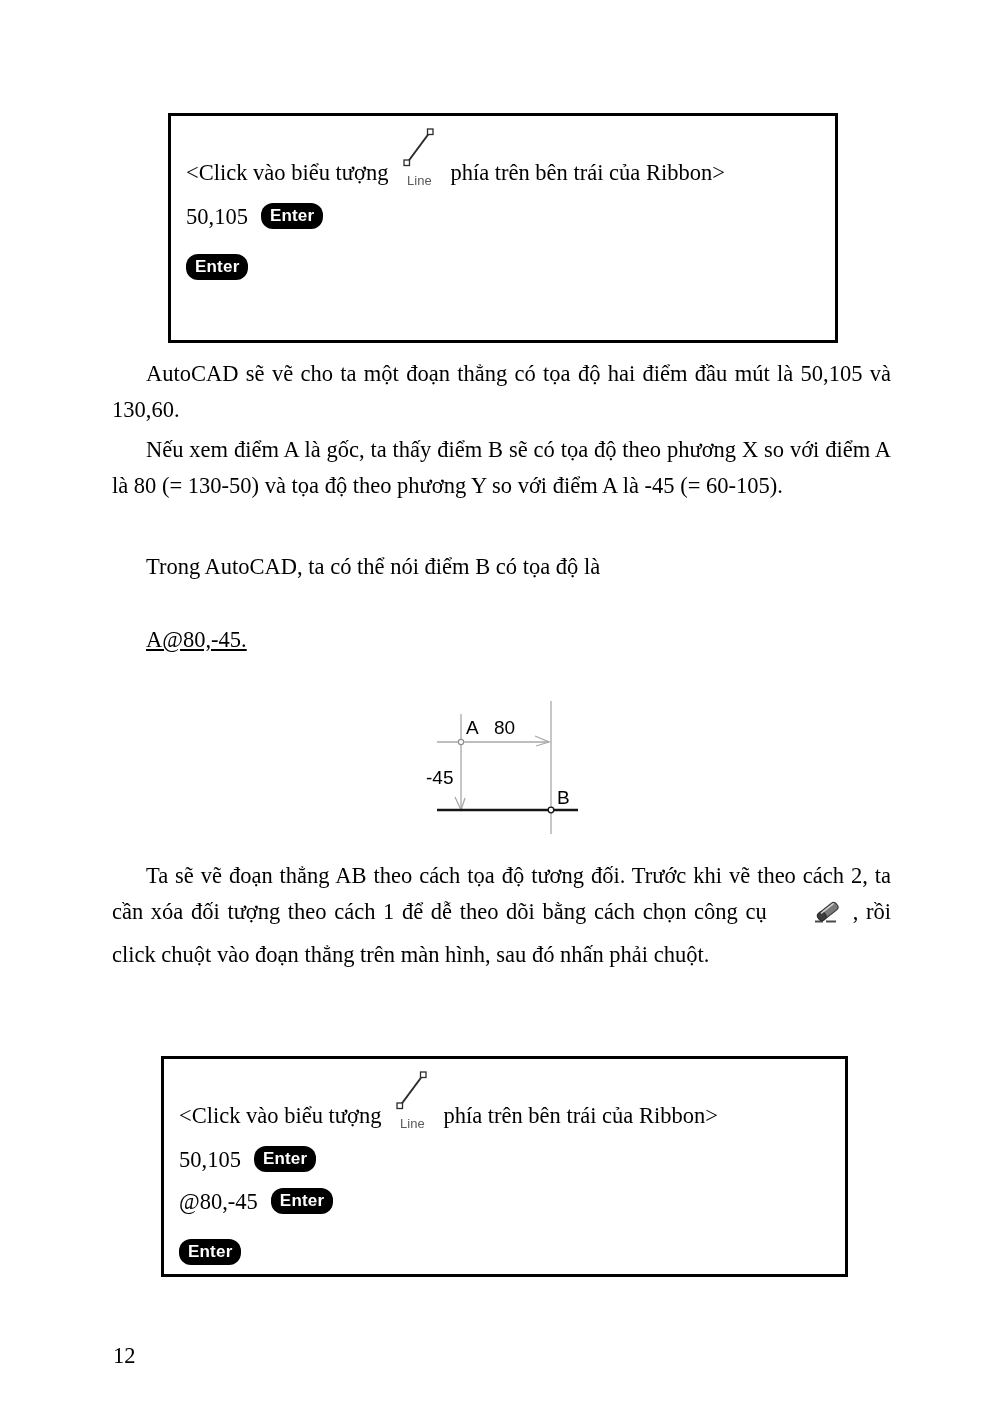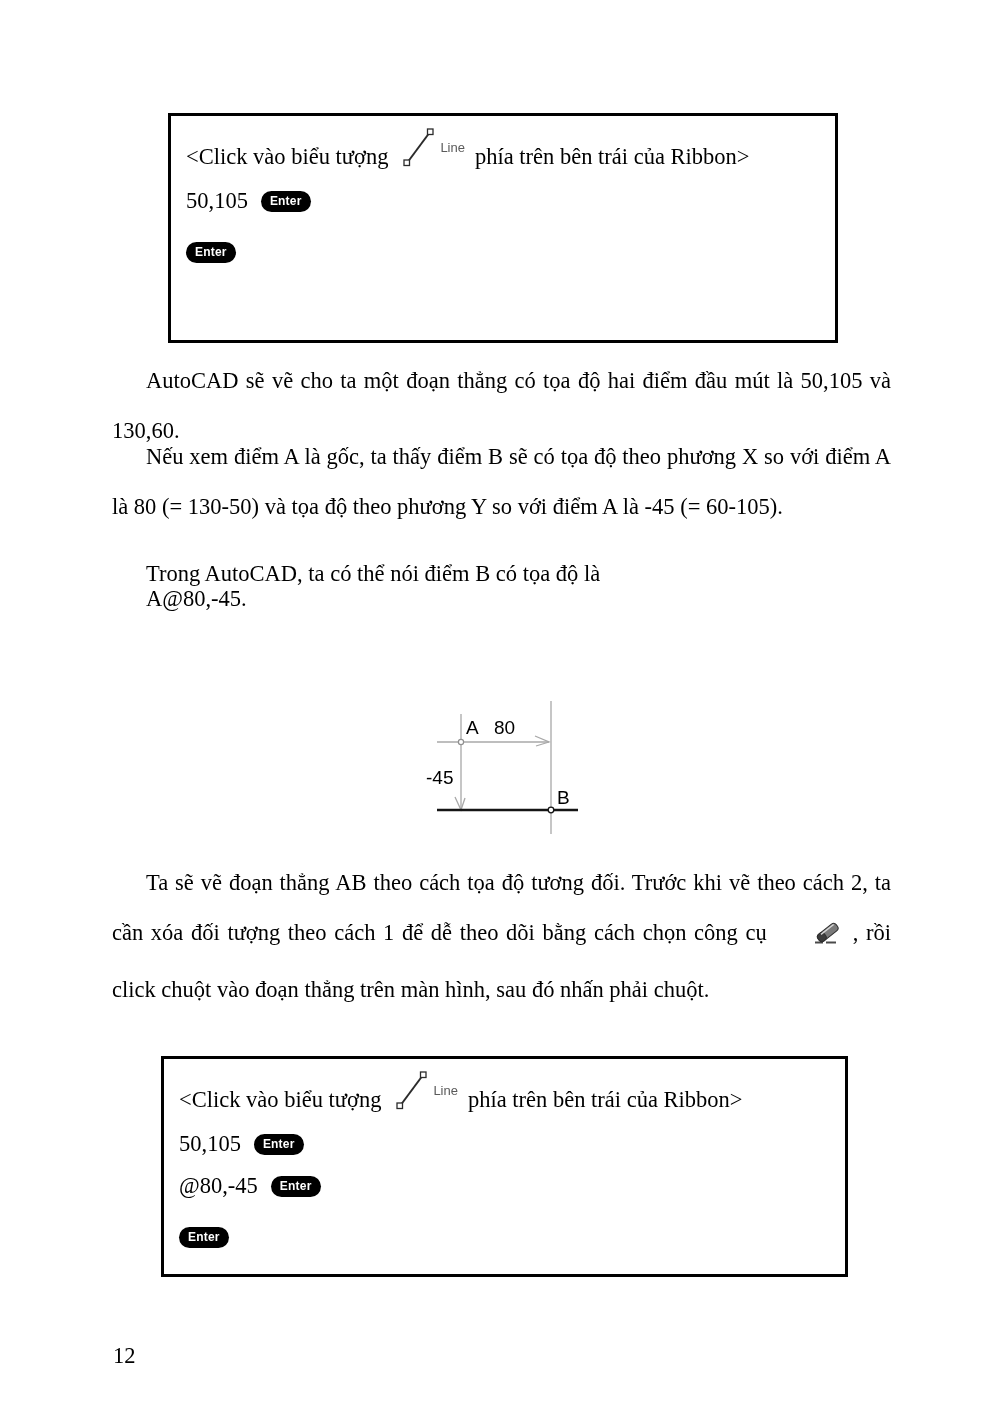--- a/index.html
+++ b/index.html
@@ -27,21 +27,21 @@
 
   .instr {
     display: flex;
     align-items: flex-end;
     font-size: 22.5px;
     line-height: 30px;
     white-space: nowrap;
   }
   .line-tool {
     display: inline-flex;
-    flex-direction: row;
+    flex-direction: column;
     align-items: center;
     margin: 0 10px;
   }
   .line-tool .line-label {
     font-family: "Liberation Sans", sans-serif;
     font-size: 13px;
     color: #5a5a5a;
     line-height: 15px;
     margin-top: 1px;
   }
@@ -54,43 +54,43 @@
   .step .val { margin-right: 13px; margin-top: 36px; }
   .step .val:empty { margin-right: 0; display: none; }
   .step:last-child { margin-top: 24px; }
 
   .enter-badge {
     display: inline-block;
     background: #000000;
     color: #ffffff;
     font-family: "Liberation Sans", sans-serif;
     font-weight: bold;
-    font-size: 12px;
+    font-size: 17px;
     line-height: 1;
     padding: 4px 9px 5px 9px;
     border-radius: 12px;
     vertical-align: 3px;
     letter-spacing: 0.2px;
   }
 
   
   .para {
     position: absolute;
     left: 112px;
     width: 779px;
     margin: 0;
     font-size: 22.5px;
-    line-height: 50px;
+    line-height: 36px;
     text-align: justify;
     text-indent: 34px;
   }
   #p1 { top: 356px; }
   #p2 { top: 432px; }
   #p3 { top: 549px; }
-  #p4 { top: 574px; }
+  #p4 { top: 622px; text-decoration: underline; }
   #p5 { top: 637px; }
   #p6 { top: 858px; }
   #p7 { top: 1010px; }
 
   .erase-tool {
     display: inline-block;
     vertical-align: -7px;
     margin: 0 9px 0 11px;
   }
 

